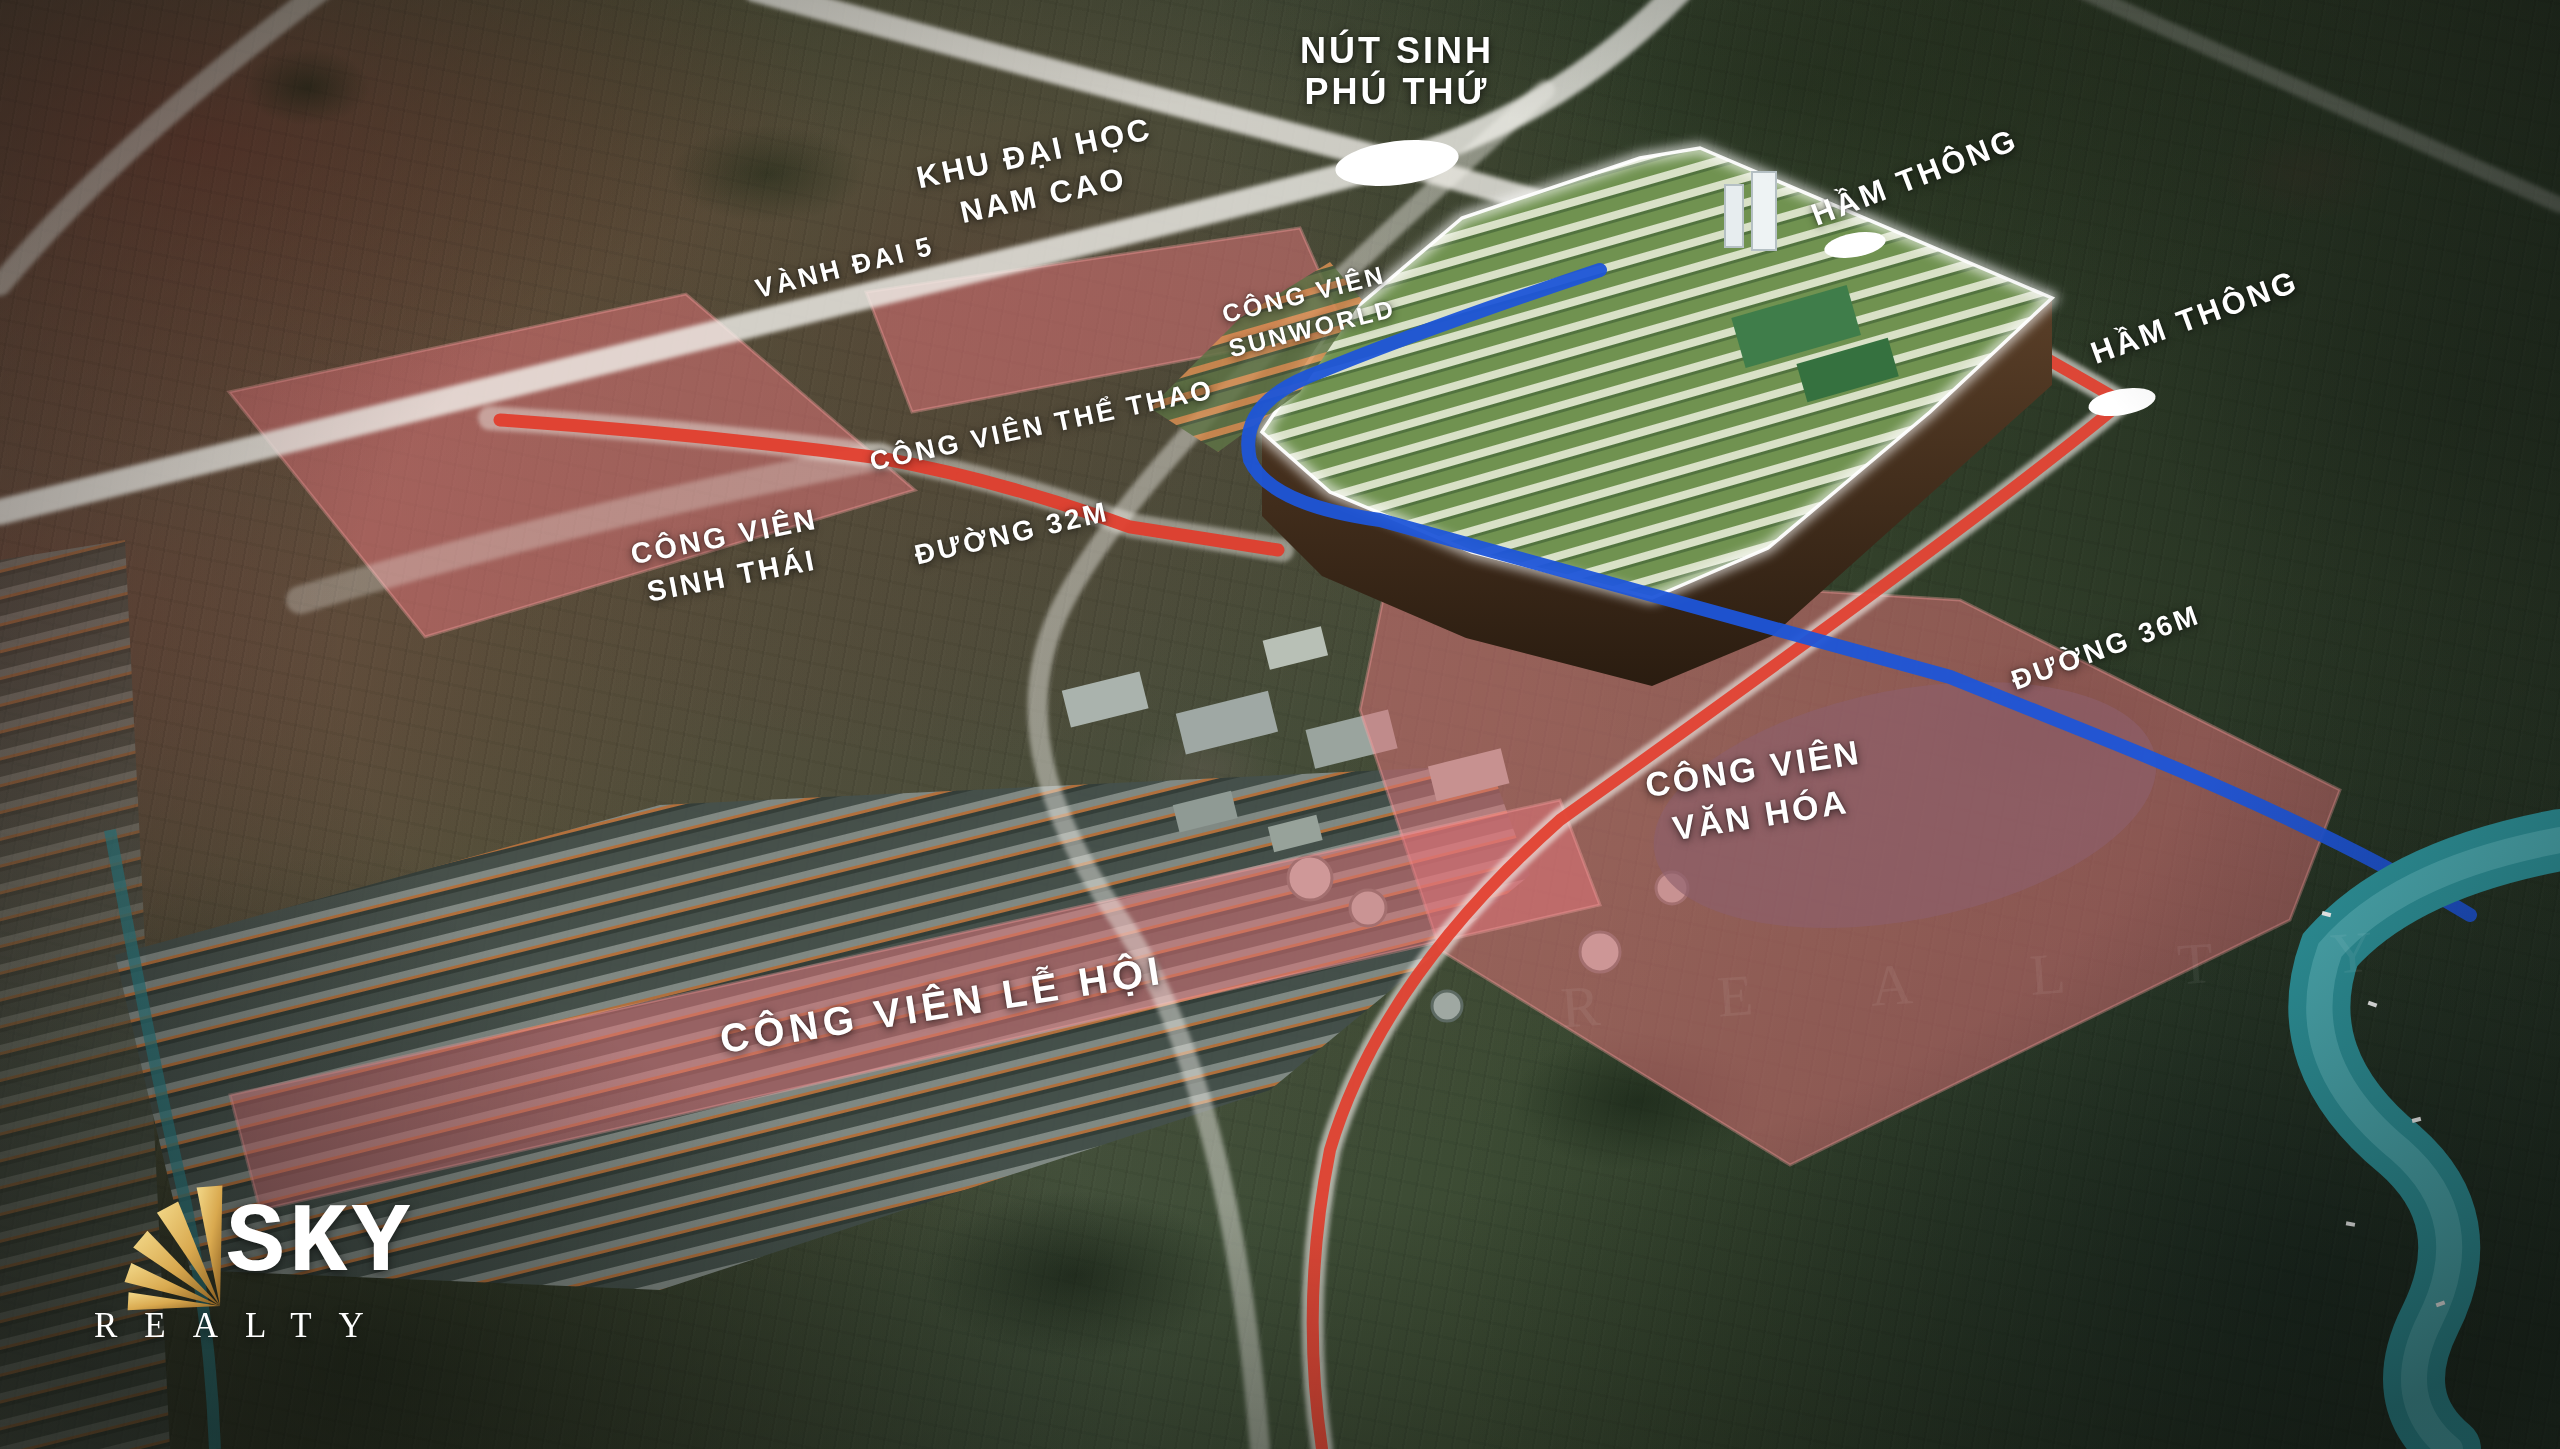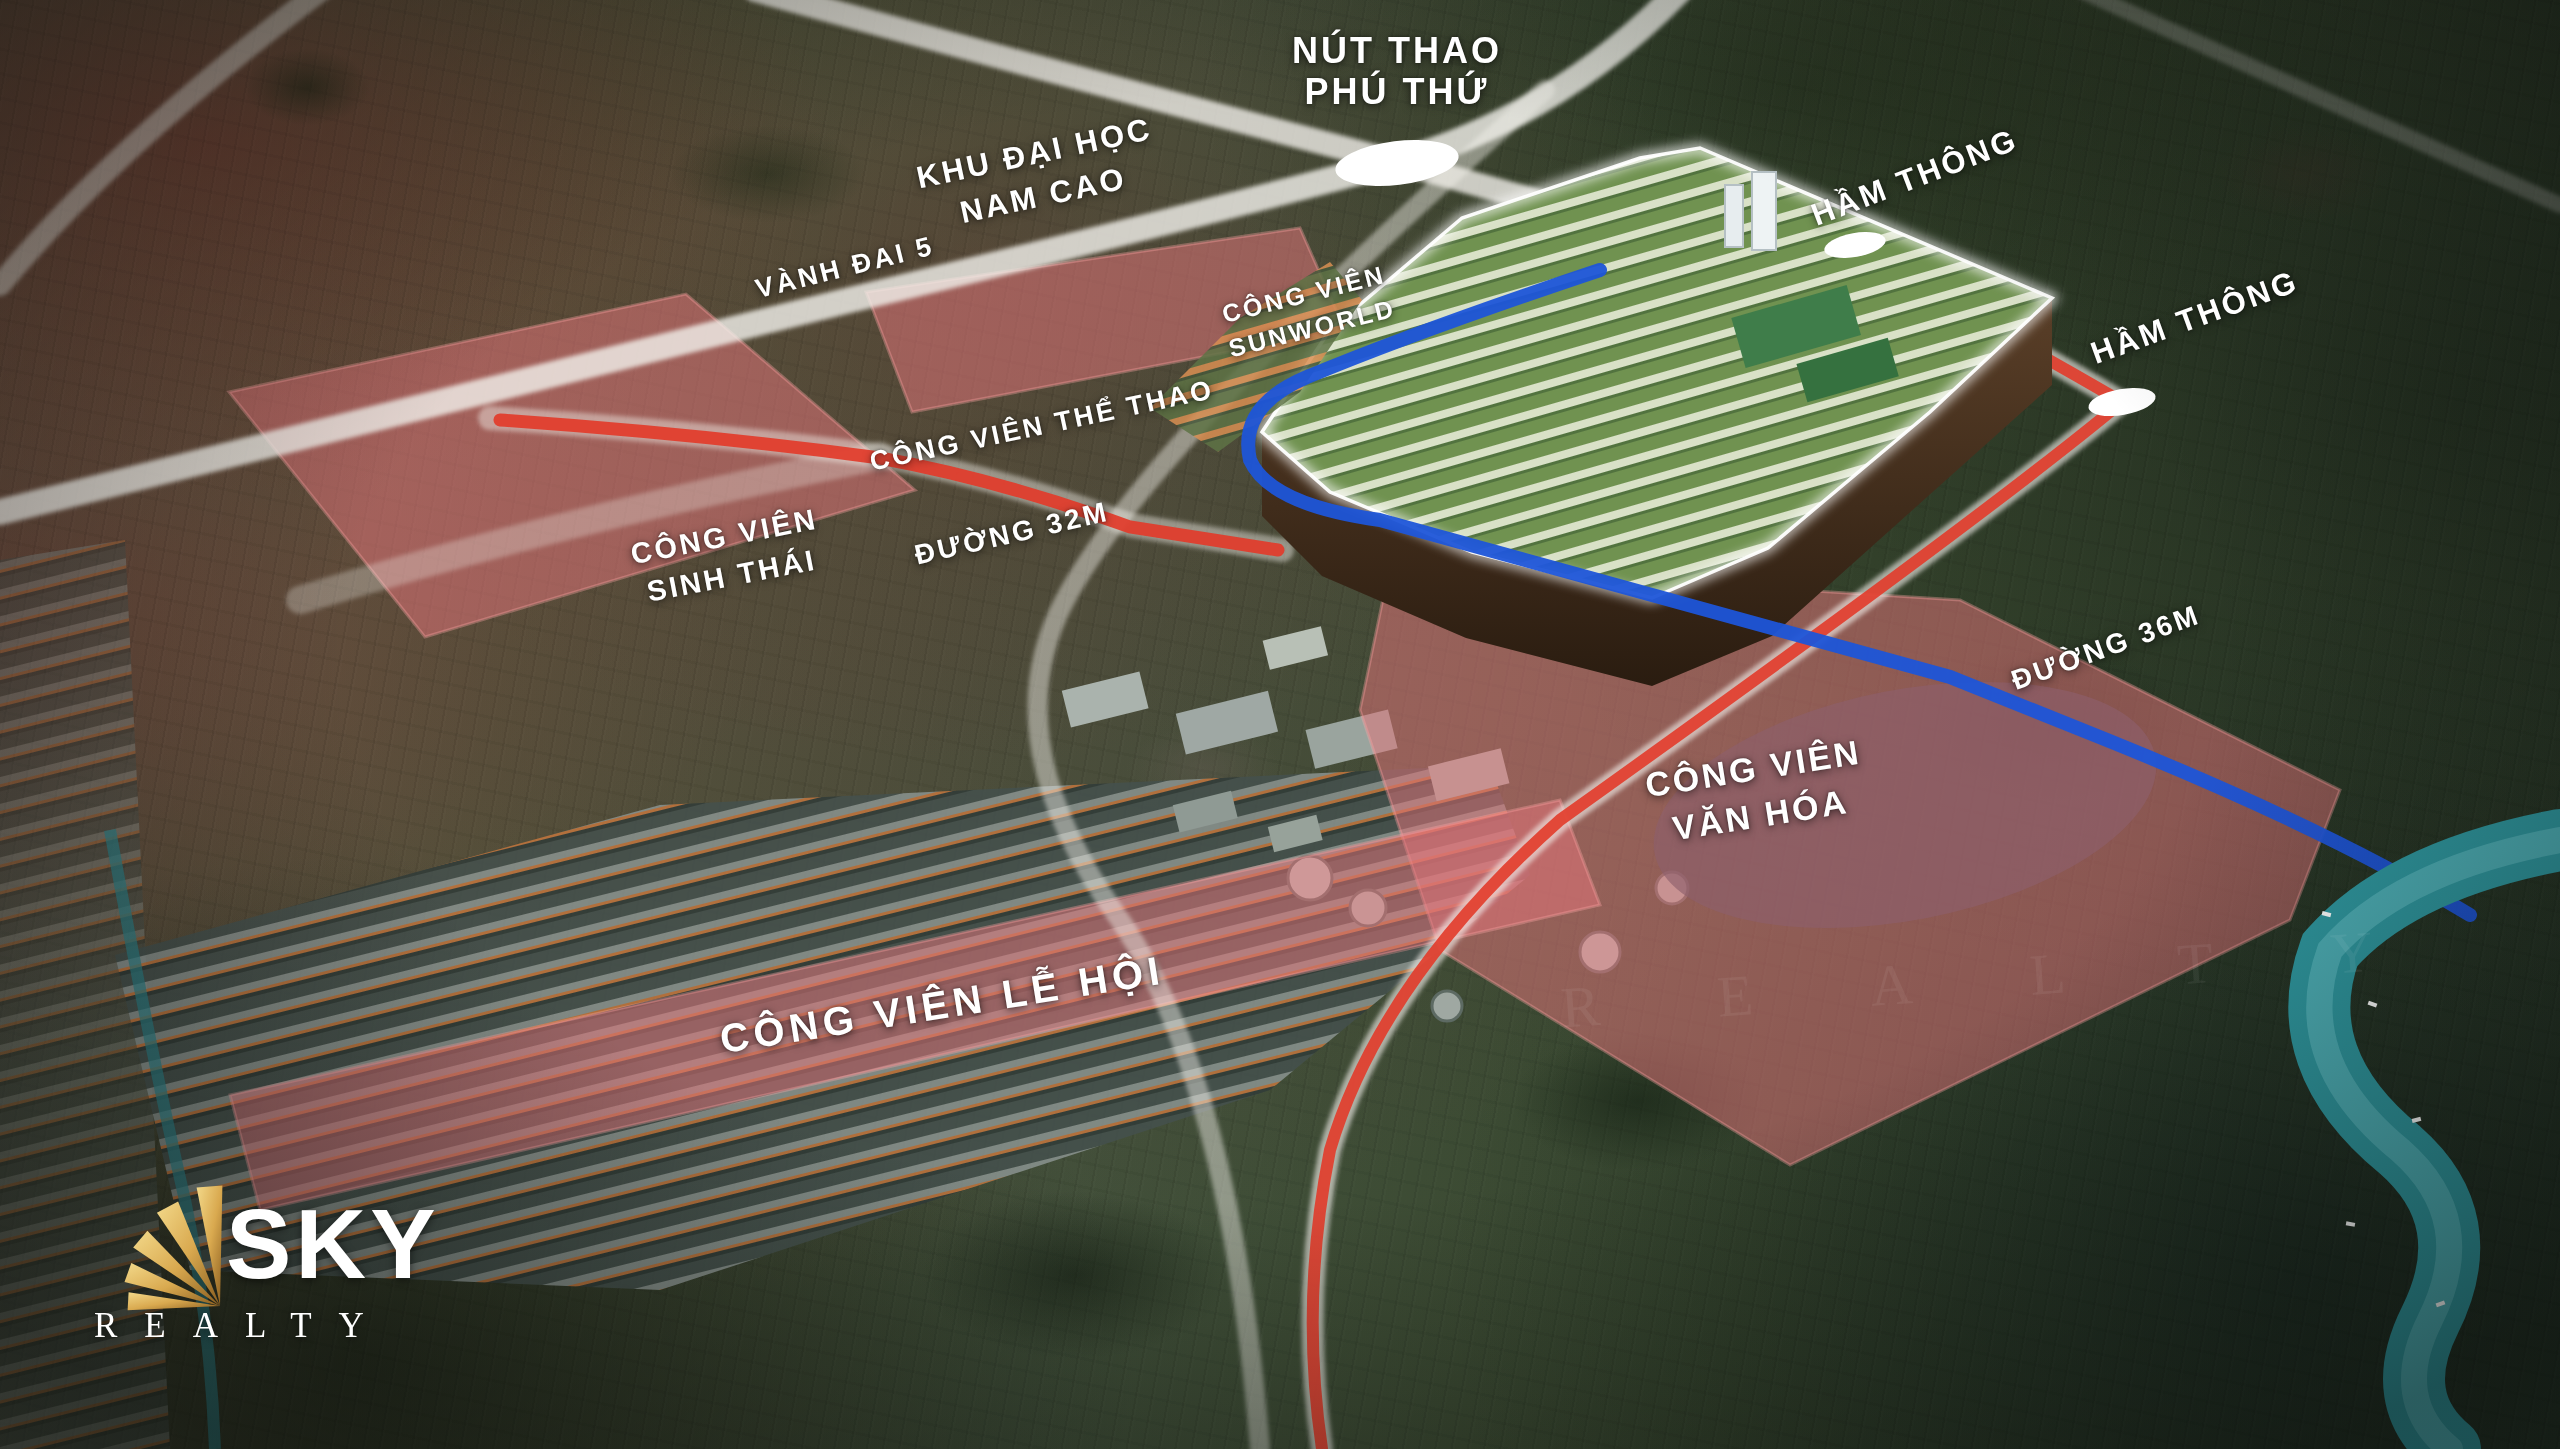--- a/index.html
+++ b/index.html
@@ -33,21 +33,21 @@
       radial-gradient(ellipse 1700px 1000px at 50% 45%, transparent 55%, rgba(8,10,8,.5) 100%);}
   svg.overlay{position:absolute;inset:0;}
   
   .map-label{position:absolute;color:#fff;font-weight:bold;text-align:center;
     white-space:nowrap;letter-spacing:3px;line-height:1.38;
     text-shadow:0 2px 8px rgba(0,0,0,.6),0 0 3px rgba(0,0,0,.4);
     transform:translate(-50%,-50%) rotate(var(--rot,0deg));}
   
   .logo{position:absolute;left:88px;top:1168px;width:340px;height:185px;color:#fff;}
   .logo .rays{position:absolute;left:0;top:6px;}
-  .logo .brand{position:absolute;left:138px;top:20px;font-family:Liberation Sans, sans-serif;
+  .logo .brand{position:absolute;left:138px;top:20px;font-family:Liberation Mono, monospace;
     font-size:98px;font-weight:bold;letter-spacing:4px;
     text-shadow:0 2px 10px rgba(0,0,0,.55);}
   .logo .sub{position:absolute;left:6px;top:138px;font-family:"Liberation Serif",serif;
     font-size:35px;letter-spacing:27px;text-shadow:0 2px 8px rgba(0,0,0,.55);}
   .wm{position:absolute;left:1560px;top:942px;color:#fff;opacity:.06;font-size:58px;
       letter-spacing:118px;font-family:"Liberation Serif",serif;transform:rotate(-4deg);}
 </style>
 </head>
 <body>
 
@@ -174,21 +174,21 @@
       <ellipse cx="1855" cy="245" rx="31" ry="12" transform="rotate(-10 1855 245)"></ellipse>
       <ellipse cx="2122" cy="402" rx="34" ry="13" transform="rotate(-10 2122 402)"></ellipse>
     </g>
   </svg>
 
   <div class="vig"></div>
 
   <div class="wm">REALTY</div>
 
   <div class="map-label" style="left:1397px;top:71px;font-size:36px;line-height:1.15;--rot:0deg">
-    <div>NÚT THAO</div>
+    <div>NÚT SINH</div>
     <div>PHÚ THỨ</div>
   </div>
   <div class="map-label" style="left:1039px;top:175px;font-size:31px;--rot:-12deg">
     <div>KHU ĐẠI HỌC</div>
     <div>NAM CAO</div>
   </div>
   <div class="map-label" style="left:845px;top:268px;font-size:27px;--rot:-14deg">VÀNH ĐAI 5</div>
   <div class="map-label" style="left:1915px;top:178px;font-size:31px;--rot:-21deg">HẦM THÔNG</div>
   <div class="map-label" style="left:2195px;top:318px;font-size:31px;--rot:-20deg">HẦM THÔNG</div>
   <div class="map-label" style="left:1308px;top:311px;font-size:25px;--rot:-14deg">

